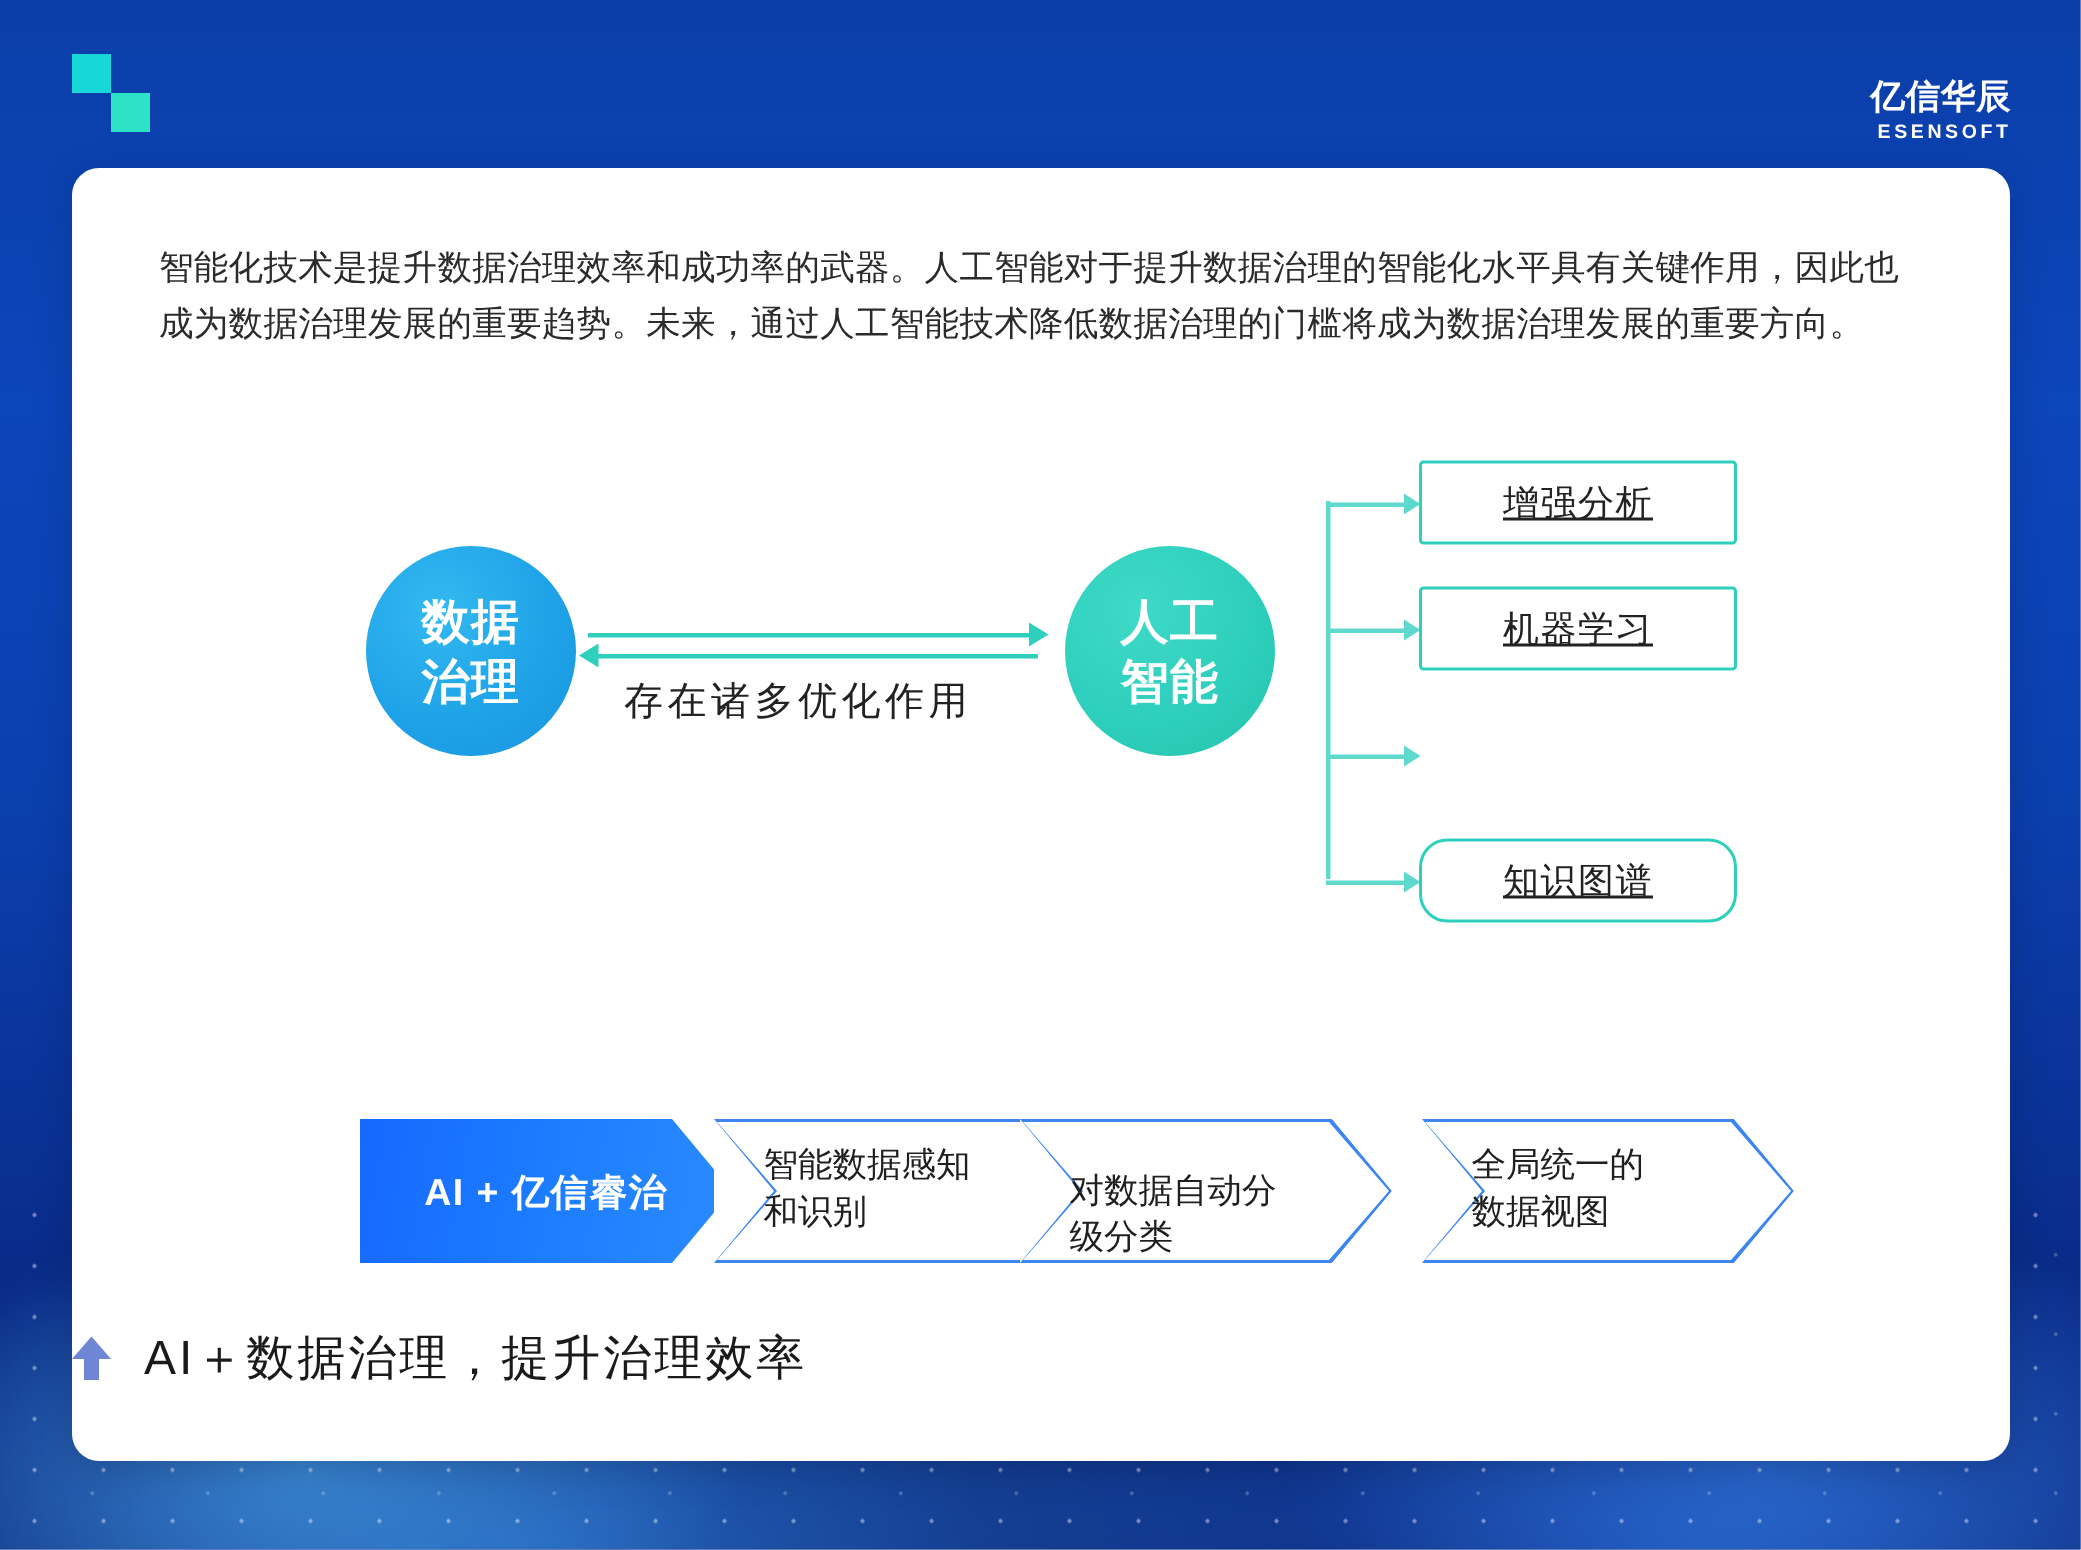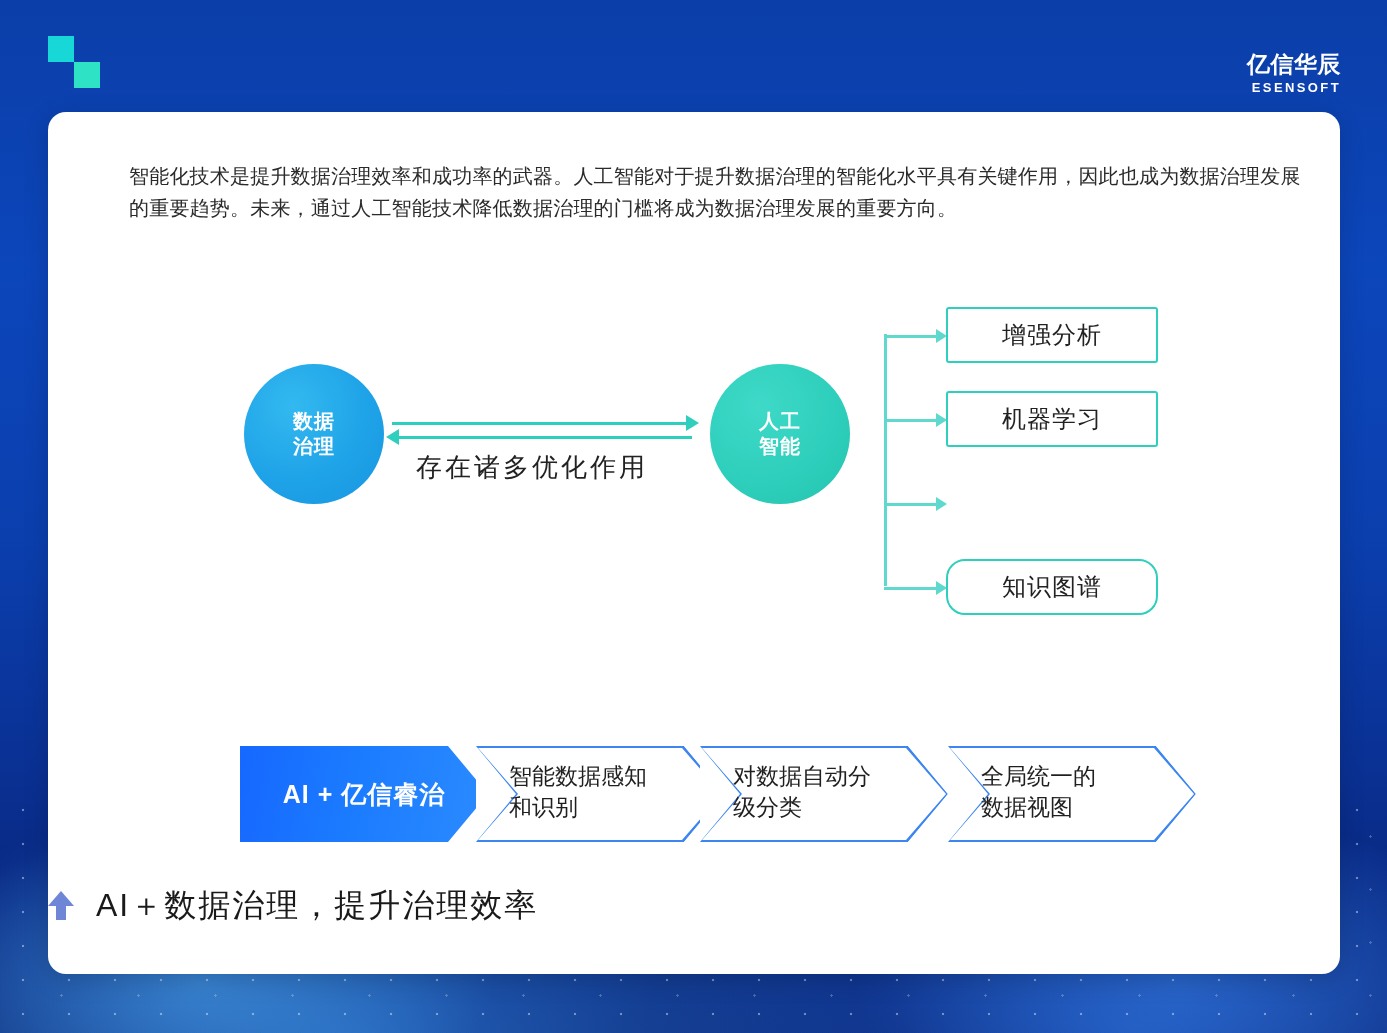--- a/index.html
+++ b/index.html
@@ -72,32 +72,31 @@
   
   .card {
     position: absolute; left: 48px; top: 112px; width: 1292px; height: 862px;
     background: #ffffff; border-radius: 18px;
     box-shadow: 0 6px 26px rgba(0,0,0,0.16);
     overflow: hidden;
   }
 
   .intro {
     position: absolute; left: 58px; top: 48px; width: 1180px;
-    color: #2b2b2b; font-size: 20px; line-height: 1.62;
+    color: #2b2b2b; font-size: 23px; line-height: 1.62;
     letter-spacing: .2px;
-    margin-left: 23px;
   }
 
   
   .diagram { position: absolute; left: 0; top: 190px; width: 1292px; height: 440px; }
 
   .circle {
     position: absolute; border-radius: 50%;
     display: flex; align-items: center; justify-content: center; text-align: center;
-    color: #fff; font-weight: bold; font-size: 20px; line-height: 1.25;
+    color: #fff; font-weight: bold; font-size: 32px; line-height: 1.25;
     letter-spacing: 1px;
   }
   .circle-gov {
     left: 196px; top: 62px; width: 140px; height: 140px;
     background: radial-gradient(circle at 35% 30%, #33b9f0 0%, #1fa3e8 55%, #1795e0 100%);
   }
   .circle-ai {
     left: 662px; top: 62px; width: 140px; height: 140px;
     background: radial-gradient(circle at 35% 30%, #3fd9c8 0%, #2ecfbc 55%, #23c3ae 100%);
   }
@@ -124,21 +123,21 @@
   .tree-head {
     position: absolute; width: 0; height: 0;
     border-top: 7px solid transparent; border-bottom: 7px solid transparent;
     border-left: 11px solid #5fd9cd;
   }
 
   .leaf-box {
     position: absolute; left: 898px; width: 212px; height: 56px;
     border: 2px solid #2ecfbc; background: #fff; border-radius: 3px;
     display: flex; align-items: center; justify-content: center;
-    font-size: 24px; color: #222; letter-spacing: 1px;
+    font-size: 24px; color: #222; letter-spacing: 1px; text-decoration: underline;
   }
 
   
   .pipeline { position: absolute; left: 0; top: 634px; width: 1292px; height: 110px; }
   .chev {
     position: absolute; top: 0; height: 96px;
     display: flex; align-items: center;
     clip-path: polygon(0 0, calc(100% - 40px) 0, 100% 50%, calc(100% - 40px) 100%, 0 100%);
   }
   .chev-filled {
@@ -157,21 +156,21 @@
   }
   .chev-outline .inner2 {
     position: absolute; left: 2px; right: 2px; top: 2px; bottom: 2px;
     clip-path: polygon(0 0, calc(100% - 40px) 0, 100% 50%, calc(100% - 40px) 100%, 0 100%, 40px 50%);
     background: #ffffff;
   }
   .chev-outline .txt {
     position: relative; z-index: 2; padding-left: 33px; padding-right: 44px; font-family: Liberation Mono, monospace;
   }
   .c2 { left: 428px; width: 248px; }
-  .c3 { left: 652px; width: 248px; }
+  .c3 { left: 632px; width: 248px; align-items: flex-end; }
   .c4 { left: 900px; width: 248px; }
 
   
   .tagline {
     position: absolute; left: 0; top: 772px; width: 1292px;
     display: flex; align-items: center; justify-content: flex-start; gap: 22px;
   }
   .up-icon { width: 26px; height: 30px; position: relative; }
   .up-icon .tri {
     position: absolute; left: 0; top: 0; width: 0; height: 0;

